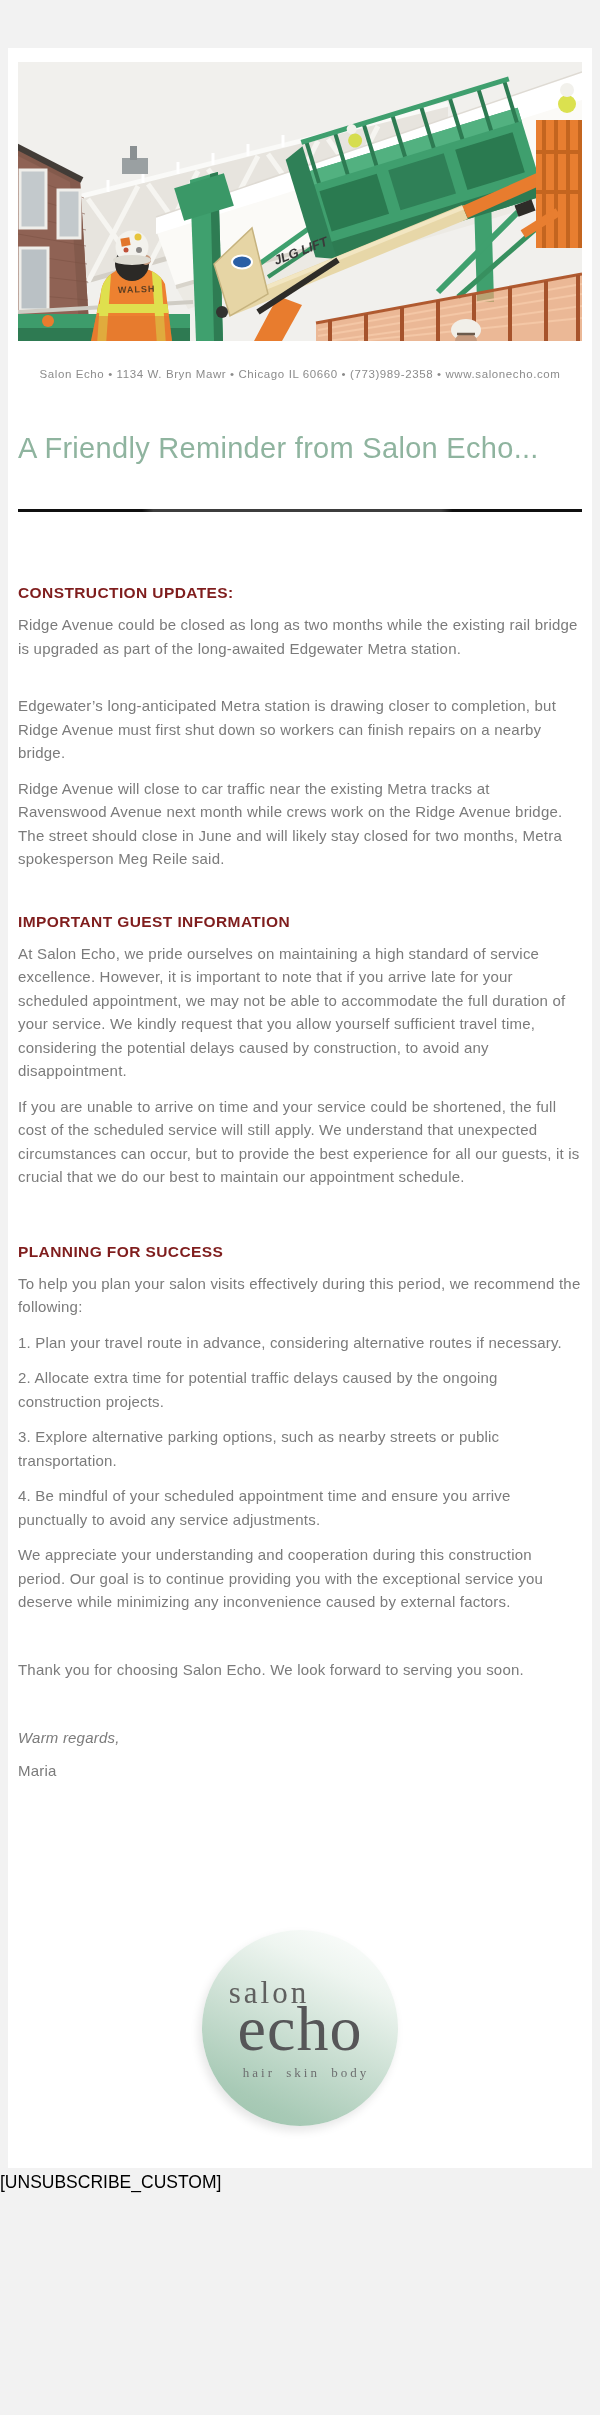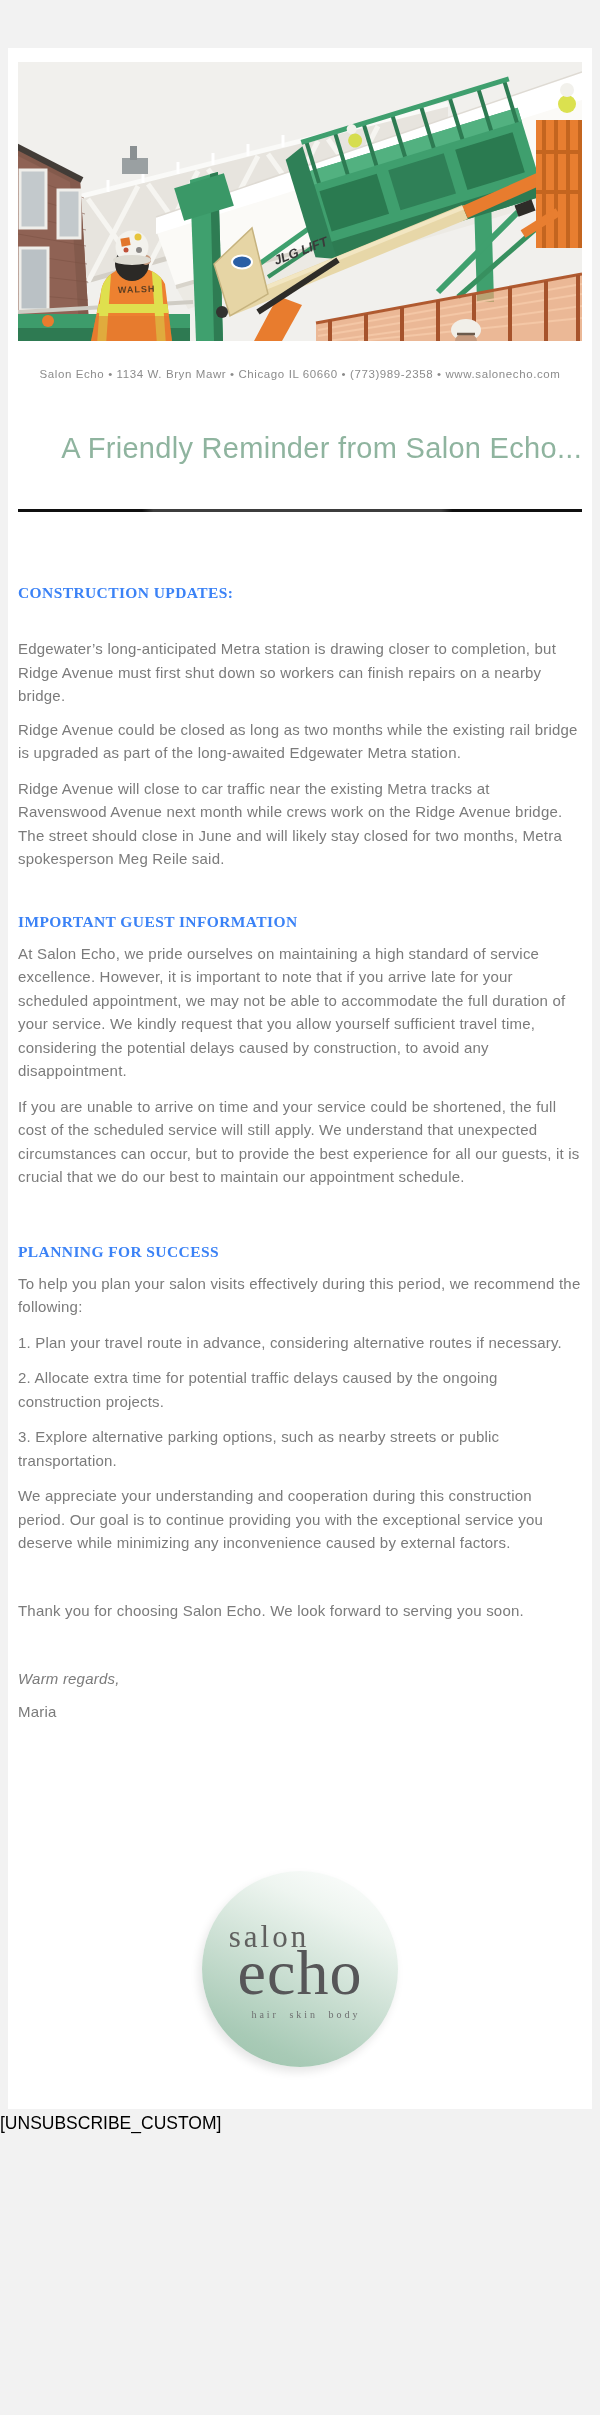--- a/index.html
+++ b/index.html
@@ -21,40 +21,39 @@
   .address{
     margin-top:26px;
     text-align:center;
     font-size:11.5px;
     line-height:15px;
     color:#8b8b8b;
     letter-spacing:.6px;
   }
   .title{
     margin:46px 0 0 0;
-    text-align:right;
+    text-align:left;
     font-size:29px;
     line-height:40px;
     font-weight:400;
     color:#8fb49f;
     letter-spacing:.3px;
   }
   .divider{
     margin-top:41px;
     height:3px;
     background:linear-gradient(to right,#101010 0%,#101010 22%,#3d3d3d 24%,#3d3d3d 75%,#101010 77%,#101010 100%);
   }
   .sec-h{
     margin:0;
     font-size:15.5px;
     line-height:21px;
     font-weight:700;
-    color:#3b82f6;
+    color:#7f1d1d;
     letter-spacing:.4px;
-    font-family:Liberation Serif, serif;
   }
   .sec-h.first{margin-top:70px;}
   .sec-h.mt40{margin-top:40px;}
   .sec-h.mt52{margin-top:52px;}
   p.body{
     margin:10px 0 0 0;
     font-size:15px;
     line-height:23.5px;
     color:#7b7b7b;
     letter-spacing:.2px;
@@ -77,21 +76,21 @@
     font-family:"Liberation Serif",serif;
   }
   .logo-salon{
     font-size:31px;color:#60605f;letter-spacing:3px;
     margin-left:-62px;margin-bottom:-14px;
   }
   .logo-echo{
     font-size:64px;color:#565658;letter-spacing:1px;line-height:64px;
   }
   .logo-tagline{
-    font-size:10px;color:#6e6f70;letter-spacing:3px;word-spacing:5px;
+    font-size:13px;color:#6e6f70;letter-spacing:3px;word-spacing:5px;
     margin-top:4px;
     margin-left:12px;
   }
   .unsub{
     margin:4px 0 0 0;
     font-size:17.5px;
     line-height:20px;
     color:#000000;
   }
 </style>
@@ -288,37 +287,38 @@
   </div>
 
   <div class="address">Salon Echo • 1134 W. Bryn Mawr • Chicago IL 60660 • (773)989-2358 • www.salonecho.com</div>
 
   <h1 class="title">A Friendly Reminder from Salon Echo...</h1>
 
   <div class="divider"></div>
 
   <section>
     <h3 class="sec-h first">CONSTRUCTION UPDATES:</h3>
+    <p class="body">Ridge Avenue could be closed as long as two months while the existing rail bridge is upgraded as part of the long-awaited Edgewater Metra station.</p>
     <p class="body gap-lg">Edgewater’s long-anticipated Metra station is drawing closer to completion, but Ridge Avenue must first shut down so workers can finish repairs on a nearby bridge.</p>
-    <p class="body">Ridge Avenue could be closed as long as two months while the existing rail bridge is upgraded as part of the long-awaited Edgewater Metra station.</p>
     <p class="body m12">Ridge Avenue will close to car traffic near the existing Metra tracks at Ravenswood Avenue next month while crews work on the Ridge Avenue bridge. The street should close in June and will likely stay closed for two months, Metra spokesperson Meg Reile said.</p>
   </section>
 
   <section>
     <h3 class="sec-h mt40">IMPORTANT GUEST INFORMATION</h3>
     <p class="body">At Salon Echo, we pride ourselves on maintaining a high standard of service excellence. However, it is important to note that if you arrive late for your scheduled appointment, we may not be able to accommodate the full duration of your service. We kindly request that you allow yourself sufficient travel time, considering the potential delays caused by construction, to avoid any disappointment.</p>
     <p class="body m12">If you are unable to arrive on time and your service could be shortened, the full cost of the scheduled service will still apply. We understand that unexpected circumstances can occur, but to provide the best experience for all our guests, it is crucial that we do our best to maintain our appointment schedule.</p>
   </section>
 
   <section>
     <h3 class="sec-h mt52">PLANNING FOR SUCCESS</h3>
     <p class="body">To help you plan your salon visits effectively during this period, we recommend the following:</p>
     <p class="body m12">1. Plan your travel route in advance, considering alternative routes if necessary.</p>
     <p class="body m12">2. Allocate extra time for potential traffic delays caused by the ongoing construction projects.</p>
     <p class="body m12">3. Explore alternative parking options, such as nearby streets or public transportation.</p>
+    <p class="body m12">4. Be mindful of your scheduled appointment time and ensure you arrive punctually to avoid any service adjustments.</p>
     <p class="body m12">We appreciate your understanding and cooperation during this construction period. Our goal is to continue providing you with the exceptional service you deserve while minimizing any inconvenience caused by external factors.</p>
   </section>
 
   <p class="body gap-xl">Thank you for choosing Salon Echo. We look forward to serving you soon.</p>
   <p class="body gap-xxl">Warm regards,</p>
   <p class="body m9">Maria</p>
 
   <div class="logo-wrap">
     <div class="logo-circle">
       <div class="logo-salon">salon</div>

